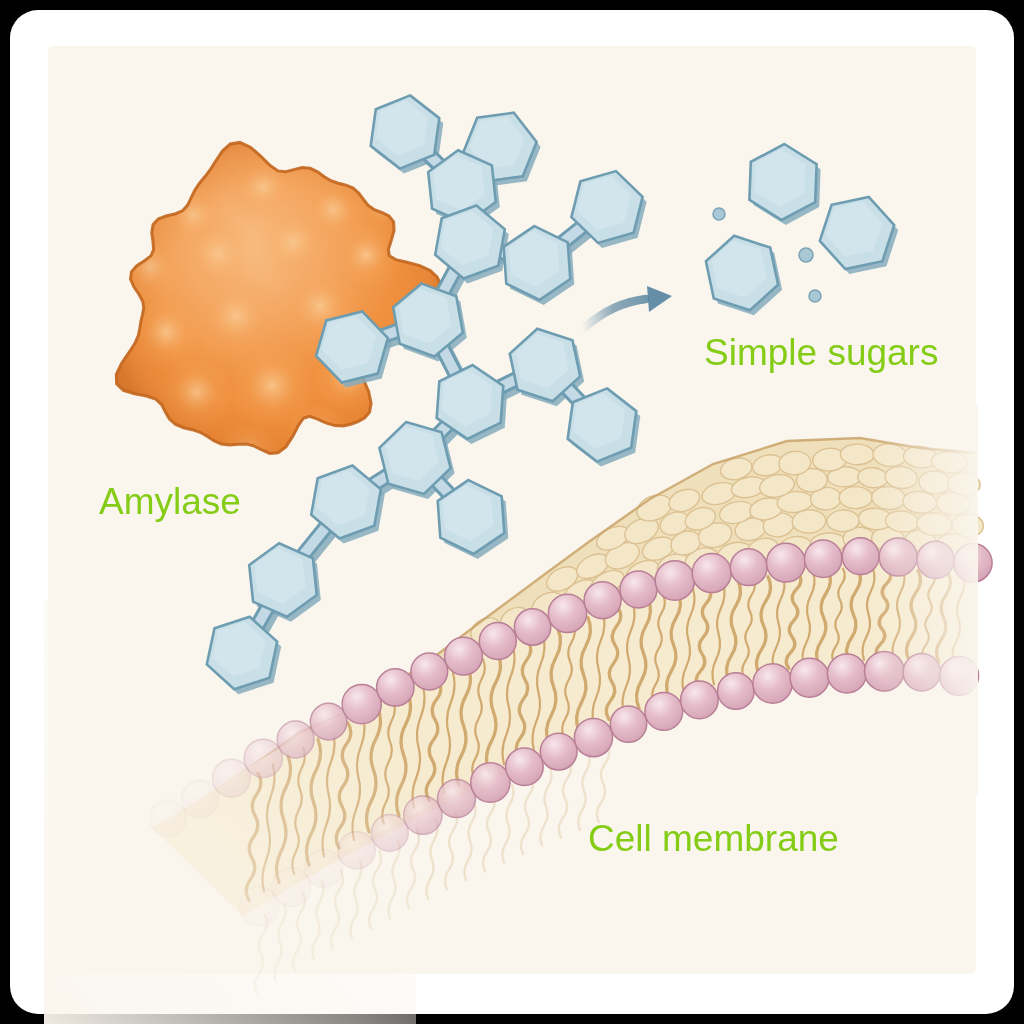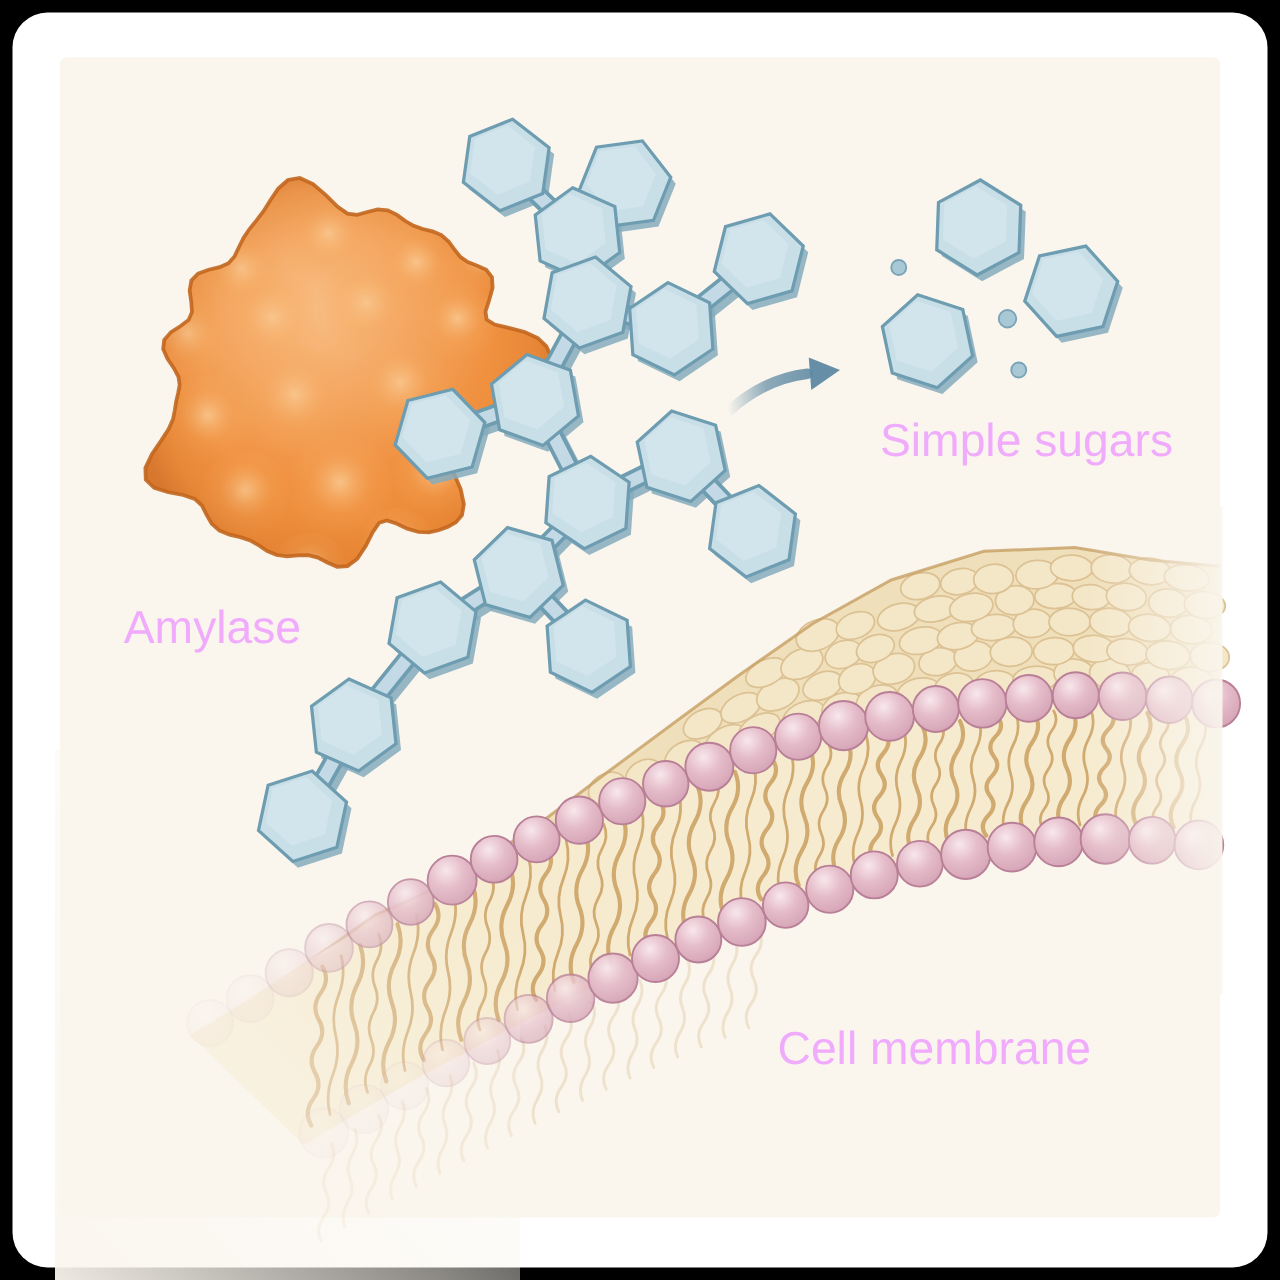--- a/index.html
+++ b/index.html
@@ -1,18 +1,18 @@
 <!DOCTYPE html>
 <html><head>
 <meta charset="utf-8">
 <style>
   html,body{margin:0;padding:0;width:1024px;height:1024px;background:#000;overflow:hidden;}
   .card{position:absolute;inset:10px;background:#fff;border-radius:28px;z-index:1;}
   #art{position:absolute;left:0;top:0;width:1024px;height:1024px;z-index:2;}
-  .lbl{position:absolute;z-index:3;font:500 37px "Liberation Sans",sans-serif;color:#f0abfc;
+  .lbl{position:absolute;z-index:3;font:500 37px "Liberation Sans",sans-serif;color:#84cc16;
        line-height:1;white-space:nowrap;letter-spacing:0;}
 </style>
 </head>
 <body>
 
 <div class="card"></div>
 
 <svg id="art" viewBox="0 0 1024 1024">
     <defs>
       <radialGradient id="gBead" cx="0.38" cy="0.30" r="0.8">
@@ -368,13 +368,13 @@
       <polygon points="734.1,235.8 770.2,247.6 778.1,284.7 749.9,310.2 713.8,298.4 705.9,261.3" fill="#C9DFE8" stroke="#6E9DB1" stroke-width="2.6"></polygon>
       <polygon points="733.0,240.6 760.6,249.6 766.6,278.0 745.0,297.4 717.4,288.4 711.4,260.0" fill="#DCEAF0" opacity="0.5"></polygon>
       <circle cx="719" cy="214" r="6" fill="#A9C8D6" stroke="#7BA3B6" stroke-width="1.5"></circle>
       <circle cx="806" cy="255" r="7" fill="#A9C8D6" stroke="#7BA3B6" stroke-width="1.5"></circle>
       <circle cx="815" cy="296" r="6" fill="#A9C8D6" stroke="#7BA3B6" stroke-width="1.5"></circle>
     </g>
   </svg>
 
 <div class="lbl" style="left:99px;top:483px">Amylase</div>
 <div class="lbl" style="left:704px;top:334px">Simple sugars</div>
-<div class="lbl" style="left:622px;top:820px">Cell membrane</div>
+<div class="lbl" style="left:588px;top:820px">Cell membrane</div>
 
 </body></html>

